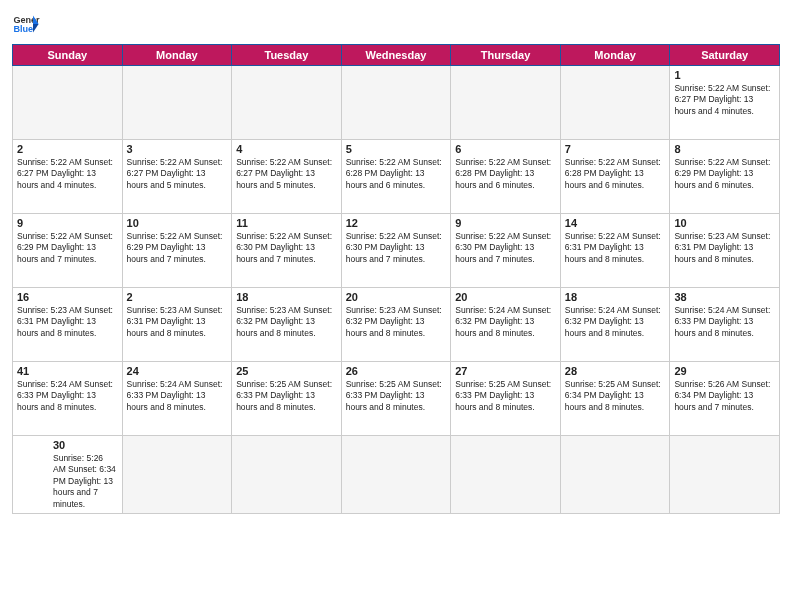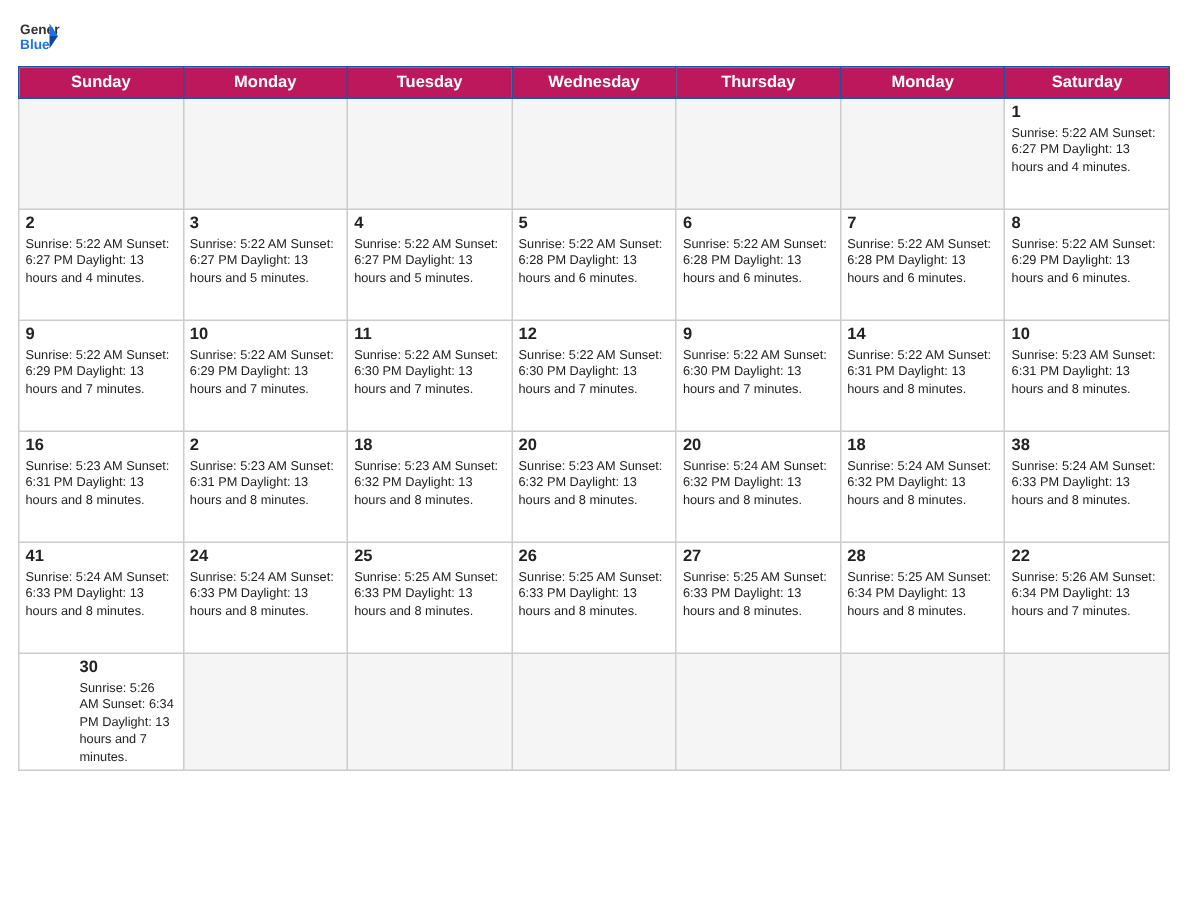--- a/index.html
+++ b/index.html
@@ -296,21 +296,21 @@
 Sunset: 6:33 PM
 Daylight: 13 hours and 8 minutes.</div>
           </td>
           <td>
             <span class="day-number">28</span>
             <div class="day-info">Sunrise: 5:25 AM
 Sunset: 6:34 PM
 Daylight: 13 hours and 8 minutes.</div>
           </td>
           <td>
-            <span class="day-number">22</span>
+            <span class="day-number">29</span>
             <div class="day-info">Sunrise: 5:26 AM
 Sunset: 6:34 PM
 Daylight: 13 hours and 7 minutes.</div>
           </td>
         </tr>
         <tr class="last-row">
           <td>
             <span class="day-number">30</span>
             <div class="day-info">Sunrise: 5:26 AM
 Sunset: 6:34 PM

